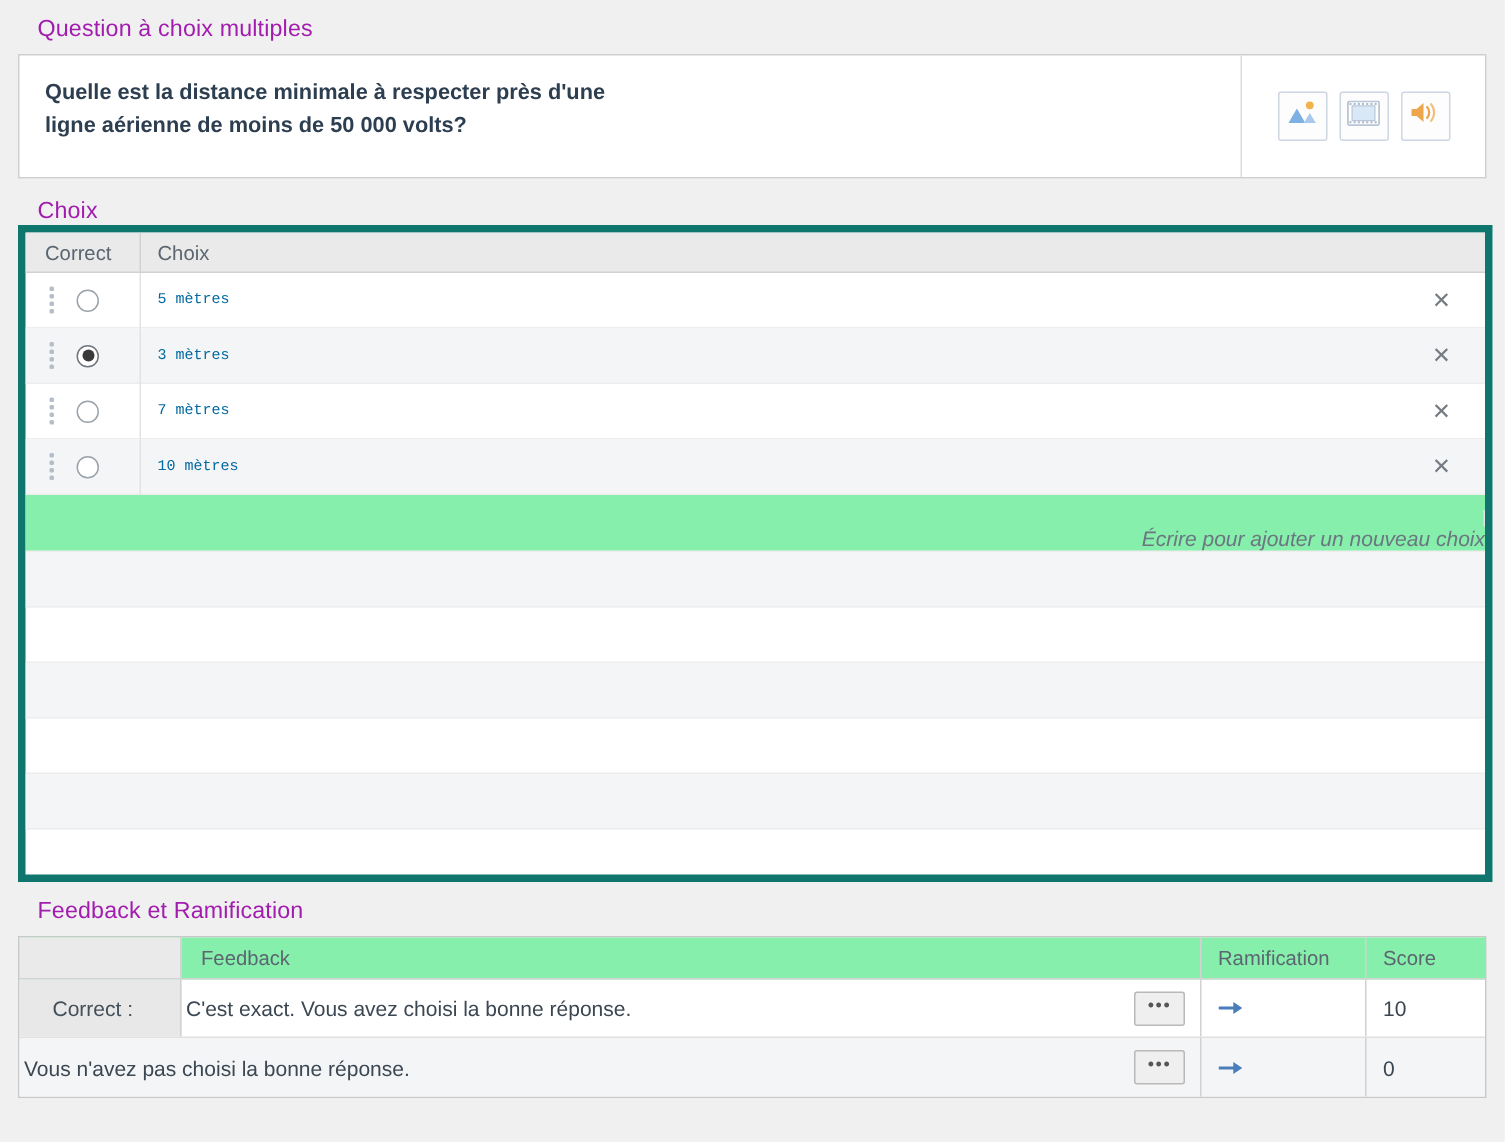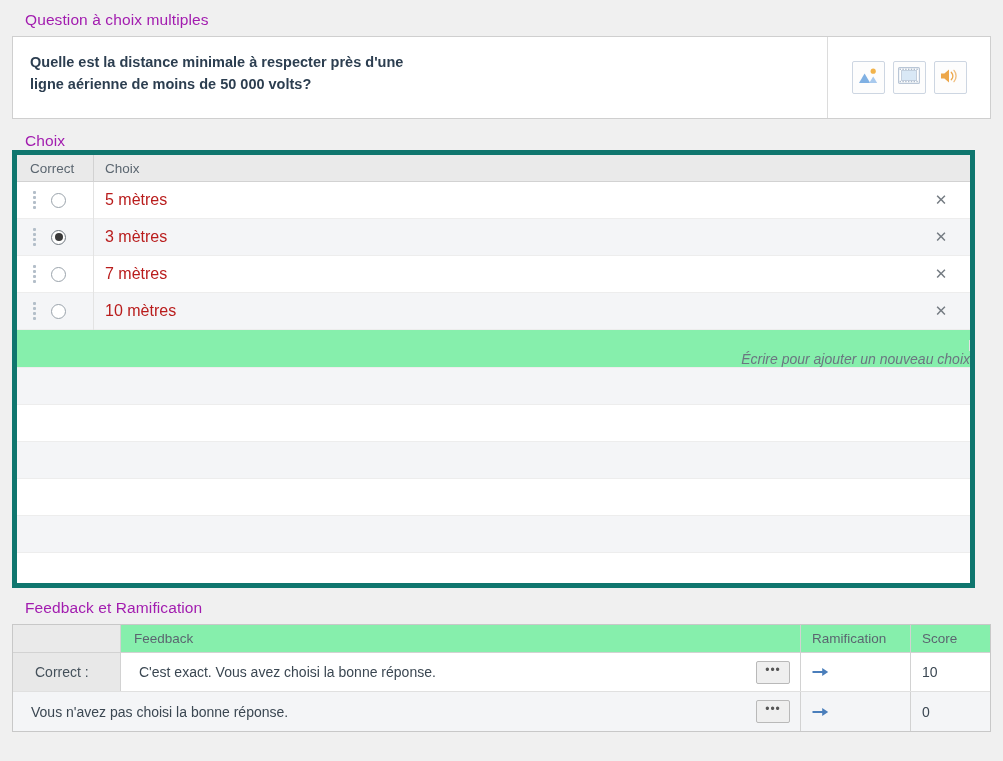--- a/index.html
+++ b/index.html
@@ -54,21 +54,21 @@
   .tool-btn {
     width: 33px; height: 33px;
     border: 1px solid #cdd6e2;
     background: #fdfdfd;
     border-radius: 2px;
     display: flex; align-items: center; justify-content: center;
     cursor: pointer;
   }
 
   
-  .choices-wrap { padding: 13px 28px 0 12px; }
+  .choices-wrap { padding: 13px 8px 0 12px; }
   .choices-table {
     margin-top: 0;
     background: #ffffff;
     border: 5px solid #0f766e;
     height: 438px;
     overflow: hidden;
     position: relative;
   }
   .ch-head {
     display: flex;
@@ -114,21 +114,21 @@
     cursor: pointer;
   }
   .radio.on { border-color: #6f777e; }
   .radio.on::after {
     content: ""; width: 8px; height: 8px;
     border-radius: 50%; background: #3a3a3a;
   }
   .ch-row .c-vsep { width: 1px; height: 37px; background: #e3e3e3; }
   .ch-row .c-choix {
     flex: 1; padding-left: 11px;
-    font-size: 16px; color: #b91c1c;
+    font-size: 10px; color: #0369a1; font-family: Liberation Mono, monospace;
   }
   .ch-row .c-del {
     width: 58px; text-align: center;
     font-size: 15px; color: #747b82; cursor: pointer;
   }
 
   .ch-new {
     display: flex; height: 38px; align-items: flex-end;
     border-bottom: 1px solid #ededed; background: #86efac; flex-direction: column;
   }
@@ -166,21 +166,21 @@
 
   .fb-body { height: 39px; border-bottom: 1px solid #e0e0e0; }
   .fb-body.last { border-bottom: none; }
   .fb-body.alt { background: #f4f5f7; }
   .fb-body .cell { display: flex; align-items: center; font-size: 14px; color: #3b4752; }
   .fb-body .fb-c-label {
     background: #e8e8e8; border-right: 1px solid #d2d2d2;
     padding-left: 22px; color: #44505a;
   }
   .fb-body .fb-c-text {
-    padding-left: 18px; border-right: 1px solid #d2d2d2;
+    padding-left: 3px; border-right: 1px solid #d2d2d2;
     justify-content: space-between; padding-right: 10px;
   }
   .dots-btn {
     width: 34px; height: 23px;
     border: 1px solid #b9b9b9; background: #efefef;
     border-radius: 2px; cursor: pointer;
     display: flex; align-items: center; justify-content: center;
     font-size: 12px; color: #555; letter-spacing: 1px; line-height: 1;
     padding-bottom: 5px;
   }

